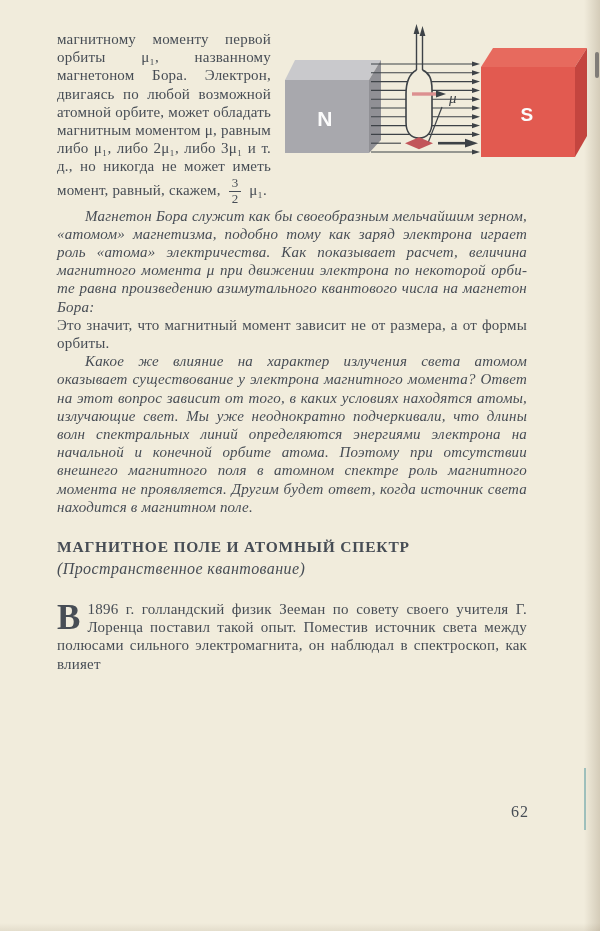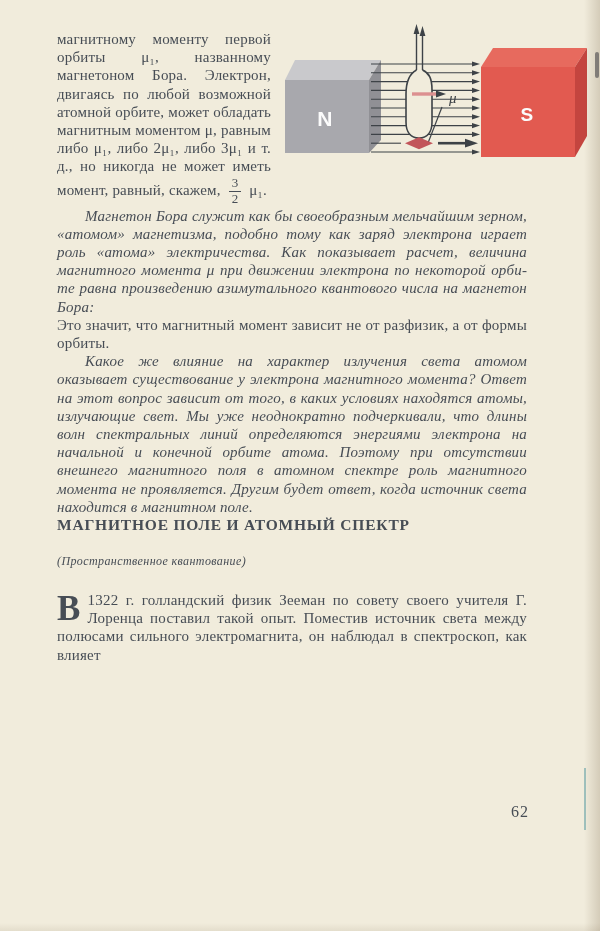--- a/index.html
+++ b/index.html
@@ -43,29 +43,30 @@
   .frac .den{display:block;}
   .formula{
     text-align:center;
     font-size:16.5px;
     margin:9px 0 10px;
     letter-spacing:0.3px;
   }
   .formula sub{font-size:11px;}
   .formula .var{font-style:italic;}
   .section-heading{
+    margin-top:22px;
     font-weight:bold;
     font-size:15.5px;
     letter-spacing:0.8px;
     text-align:left;
   }
   .section-subheading{
-    margin-top:20px;
+    margin-top:4px;
     font-style:italic;
-    font-size:12px;
+    font-size:16px;
     letter-spacing:0.4px;
     text-align:left;
   }
   .intro{margin-top:22px;}
   .dropcap{
     float:left;
     font-size:35px;
     line-height:30px;
     font-weight:bold;
     margin:3px 7px 0 0;
@@ -167,30 +168,30 @@
         </svg>
       </span>
       <span>магнитному моменту первой орбиты μ₁, на­званному магнетоном Бора. Электрон, дви­гаясь по любой воз­можной атомной орби­те, может обладать магнитным моментом μ, равным либо μ₁, либо 2μ₁, либо 3μ₁ и т. д., но никогда не может иметь момент, равный, скажем,</span>
       <span class="frac"><span class="num">3</span><span class="den">2</span></span>
       <span>μ₁.</span>
     </p>
 
     <p class="indent">Магнетон Бора служит как бы своеобразным мель­чайшим зерном, «атомом» магнетизма, подобно тому как заряд электрона играет роль «атома» электриче­ства. Как показывает расчет, величина магнитного момента μ при движении электрона по некоторой орби­те равна произведению азимутального квантового чис­ла на магнетон Бора:</p>
 
 
-    <p>Это значит, что магнитный момент зависит не от раз­физик, а от формы орбиты.</p>
+    <p>Это значит, что магнитный момент зависит не от раз­мера, а от формы орбиты.</p>
 
     <p class="indent">Какое же влияние на характер излучения света атомом оказывает существование у электрона магнит­ного момента? Ответ на этот вопрос зависит от того, в каких условиях находятся атомы, излучающие свет. Мы уже неоднократно подчеркивали, что длины волн спектральных линий определяются энергиями электро­на на начальной и конечной орбите атома. Поэтому при отсутствии внешнего магнитного поля в атомном спектре роль магнитного момента не проявляется. Дру­гим будет ответ, когда источник света находится в маг­нитном поле.</p>
 
     <div class="section-heading">МАГНИТНОЕ ПОЛЕ И АТОМНЫЙ СПЕКТР</div>
     <div class="section-subheading">(Пространственное квантование)</div>
 
     <p class="intro">
       <span class="dropcap">В</span>
-      <span>1322 г. голландский физик Зееман по совету сво­его учителя Г. Лоренца поставил такой опыт. Поме­стив источник света между полюсами сильного элек­тромагнита, он наблюдал в спектроскоп, как влияет</span>
+      <span>1896 г. голландский физик Зееман по совету сво­его учителя Г. Лоренца поставил такой опыт. Поме­стив источник света между полюсами сильного элек­тромагнита, он наблюдал в спектроскоп, как влияет</span>
     </p>
   </div>
 
   <div class="pagenum">62</div>
 
   <div class="edge-right"></div>
   <div class="edge-bottom"></div>
   <div class="teal-line"></div>
   <div class="dark-dash"></div>
 </div>

